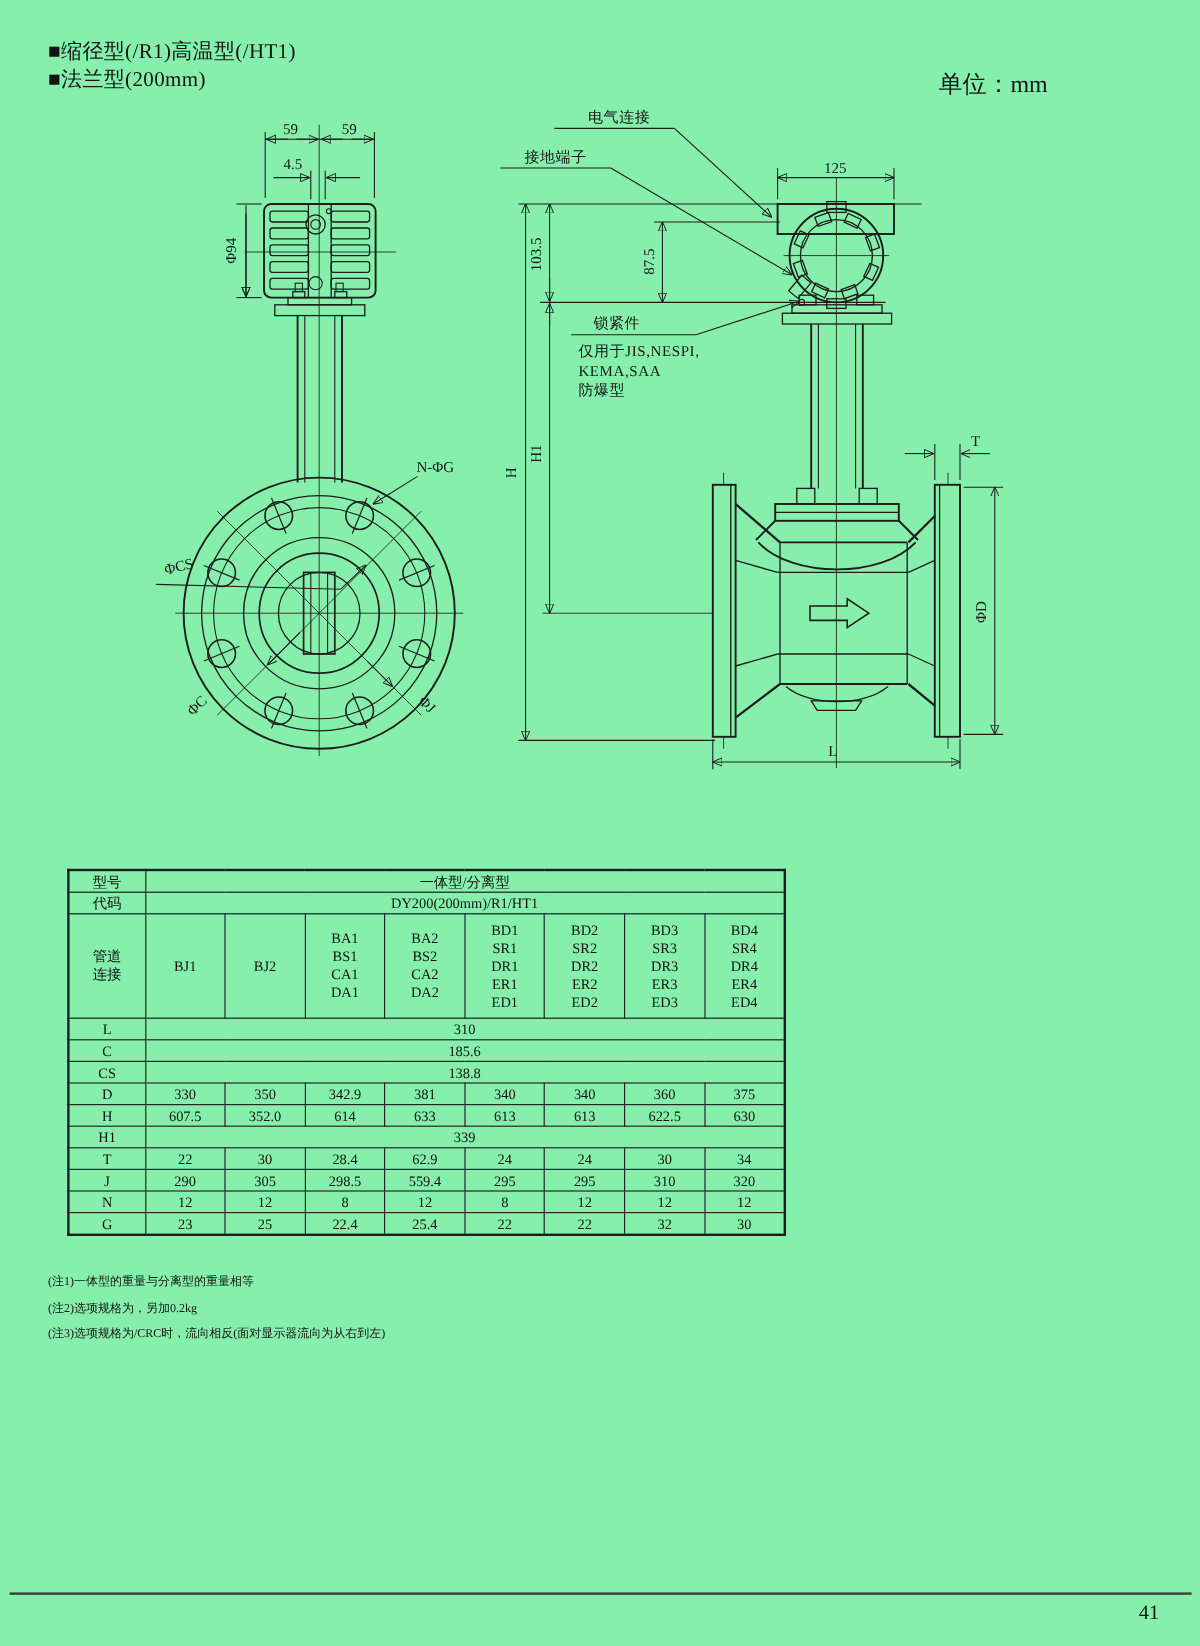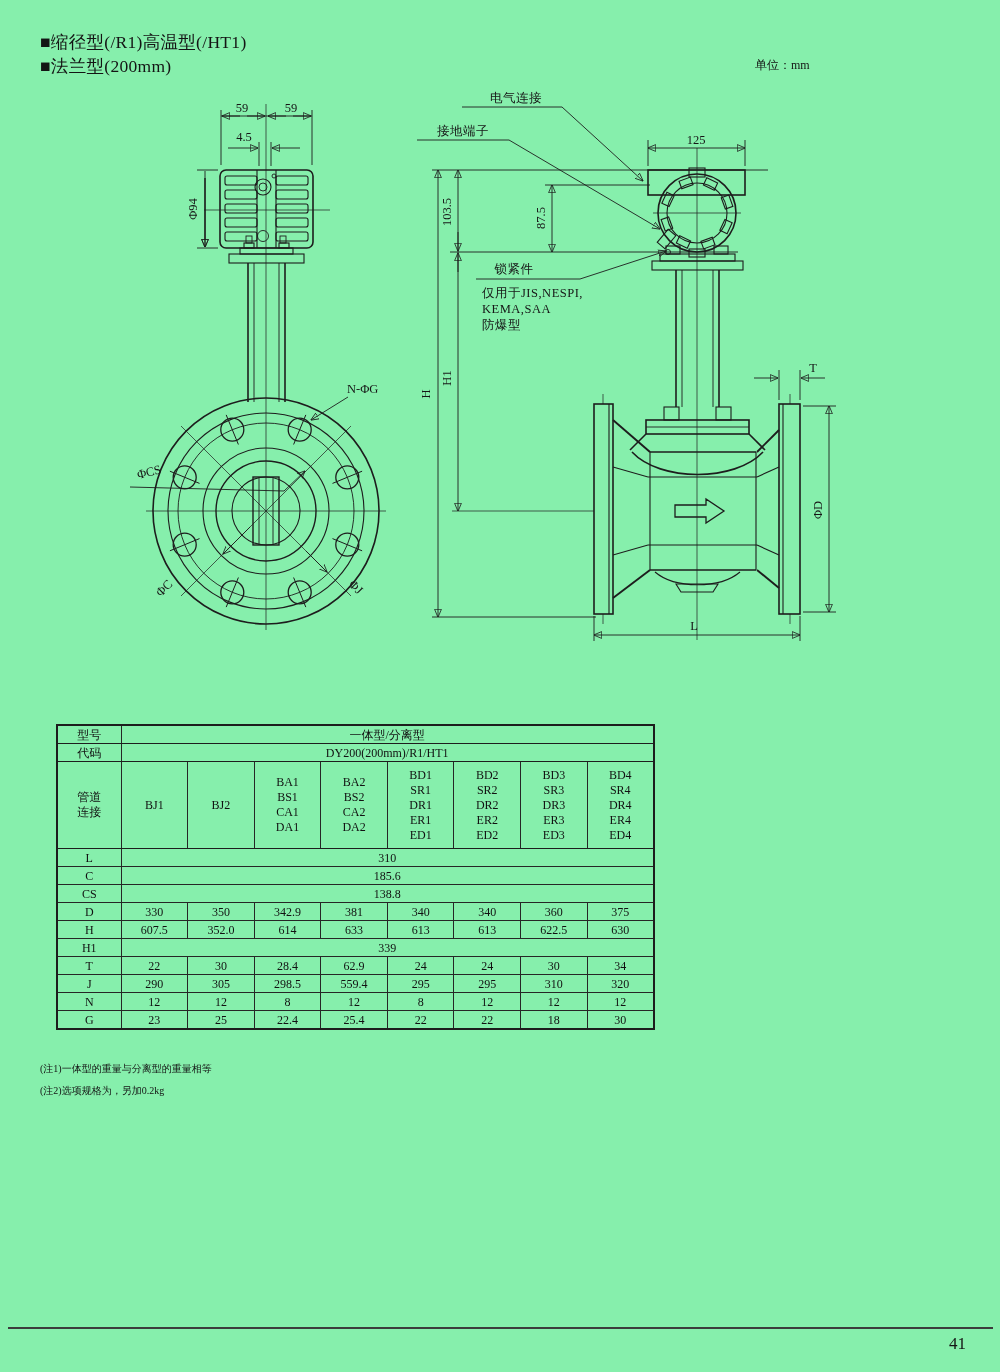--- a/index.html
+++ b/index.html
@@ -1,19 +1,19 @@
 <!DOCTYPE html>
 <html><head>
 <meta charset="utf-8">
 <style>
   html,body{margin:0;padding:0;background:#e8e8e8;}
   .page{position:relative;width:1000px;height:1372px;background:#86efac;margin:0 auto;
         font-family:"Liberation Serif","DejaVu Serif",serif;color:#141414;overflow:hidden;padding-left:48px;}
   .title{position:absolute;left:40px;top:30px;font-size:17.5px;line-height:24px;letter-spacing:.3px;}
-  .unit{position:absolute;left:755px;top:57px;font-size:12px;}
+  .unit{position:absolute;left:782px;top:57px;font-size:20px;}
   .dwg{position:absolute;left:0;top:85px;}
   .dwg line,.dwg rect,.dwg circle,.dwg path{stroke:#1d1d1d;fill:none;}
   .ol{stroke-width:1.6;} .ml{stroke-width:1.1;} .dl{stroke-width:.9;} .cl{stroke-width:.7;}
   .wf{fill:#ffffff;}
   .dwg text{fill:#161616;stroke:none;font-family:"Liberation Serif","DejaVu Serif",serif;}
   .dim{font-size:12.5px;} .cjk{font-size:12.5px;letter-spacing:.5px;}
   .spec{position:absolute;left:56px;top:724px;}
   table.spec-t{border-collapse:collapse;table-layout:fixed;width:597px;font-size:12px;color:#111;}
   table.spec-t td{border:1px solid #262626;text-align:center;padding:1px 0;height:15px;line-height:14px;}
   table.spec-t{border:2px solid #1d1d1d;}
@@ -420,28 +420,29 @@
         <td>12</td>
       </tr>
       <tr>
         <td>G</td>
         <td>23</td>
         <td>25</td>
         <td>22.4</td>
         <td>25.4</td>
         <td>22</td>
         <td>22</td>
-        <td>18</td>
+        <td>32</td>
         <td>30</td>
       </tr>
     </tbody>
       </table>
   </div>
 
   <div class="notes">
     <div>(注1)一体型的重量与分离型的重量相等</div>
     <div>(注2)选项规格为，另加0.2kg</div>
+    <div>(注3)选项规格为/CRC时，流向相反(面对显示器流向为从右到左)</div>
   </div>
 
   <div class="rule"></div>
   <div class="pageno">41</div>
 
 </div>
 
 </body></html>

